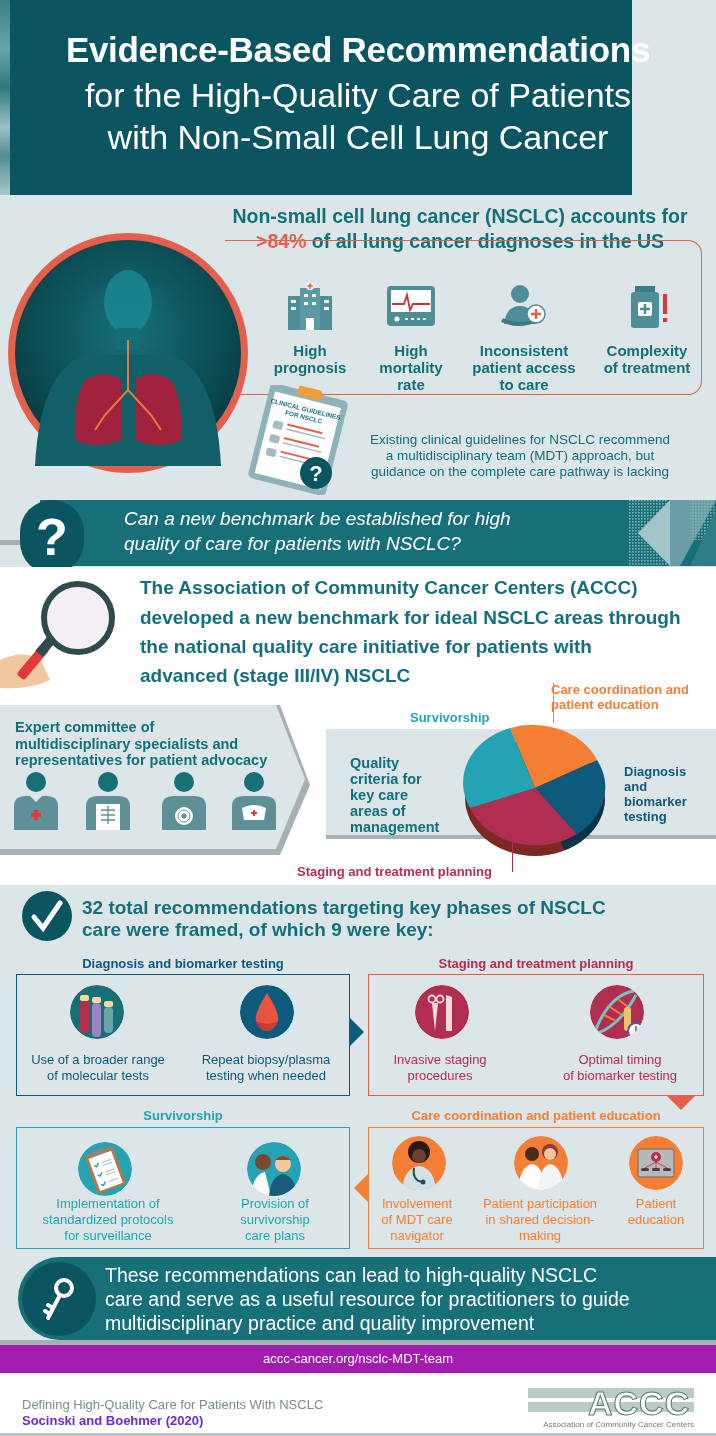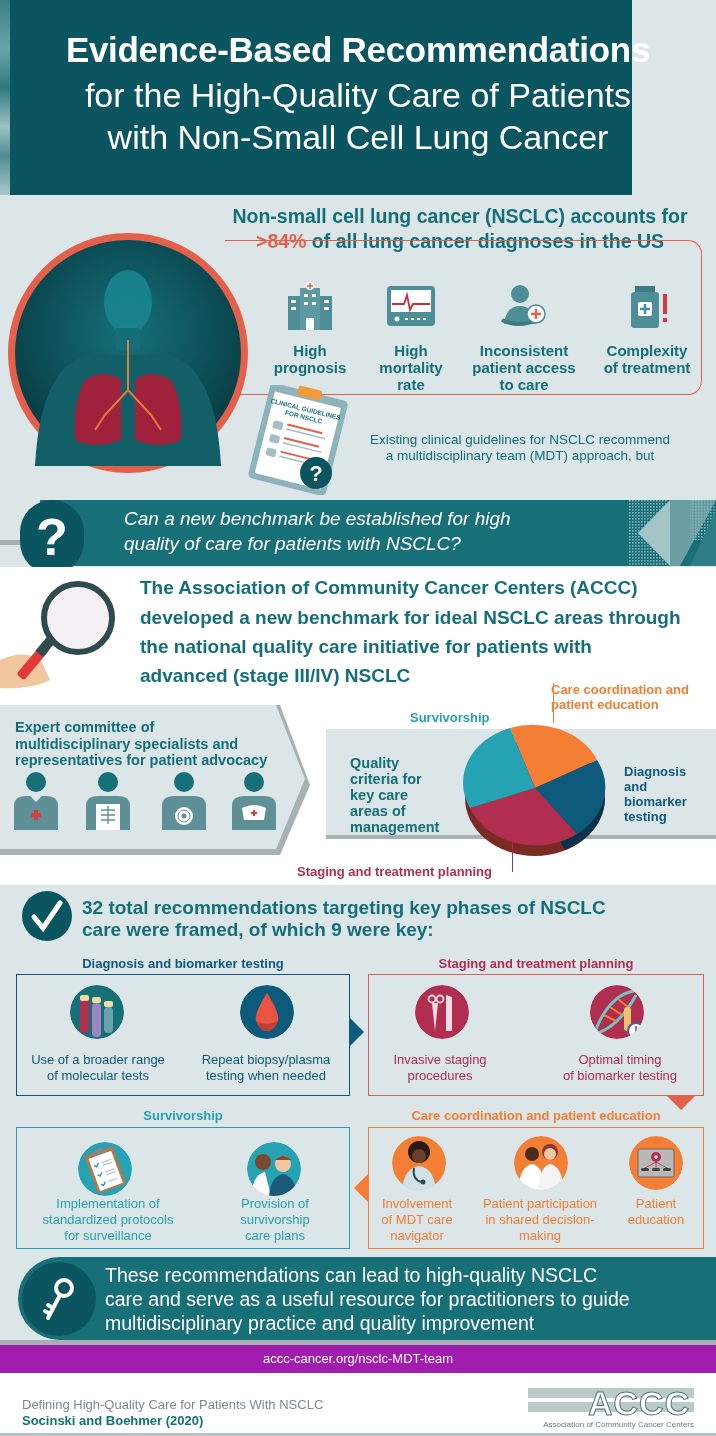--- a/index.html
+++ b/index.html
@@ -61,21 +61,21 @@
 
   
   .concl { left: 18px; top: 1257px; width: 698px; height: 83px; background: #176f78; border-radius: 42px 0 0 42px; }
   .concl-shadow { left: 0; top: 1340px; width: 716px; height: 5px; background: #a7b0b2; }
   .key-circle { left: 22px; top: 1262px; width: 74px; height: 74px; border-radius: 50%; background: #0b5560; }
   .concl-text { left: 105px; color: #fff; font-size: 19.5px; }
 
   .url-bar { left: 0; top: 1345px; width: 716px; height: 28px; background: #a21caf; color: #fff; text-align: center; font-size: 13px; line-height: 28px; }
   .footer { left: 0; top: 1373px; width: 716px; height: 63px; background: #fff; border-bottom: 3px solid #b8c1c3; }
   .foot1 { left: 22px; top: 1397px; color: #7a8a8e; font-size: 13px; }
-  .foot2 { left: 22px; top: 1413px; color: #0f766e; font-size: 13px; font-weight: bold; }
+  .foot2 { left: 22px; top: 1413px; color: #6d28d9; font-size: 13px; font-weight: bold; }
   .logo { left: 528px; top: 1388px; width: 166px; height: 42px; }
 </style>
 </head>
 <body>
 
 <div id="header" class="abs">
   <div class="abs deco"></div>
   <div class="abs t1">Evidence-Based Recommendations</div>
   <div class="abs t2">for the High-Quality Care of Patients</div>
   <div class="abs t3">with Non-Small Cell Lung Cancer</div>
@@ -185,20 +185,21 @@
     <rect x="30" y="70" width="10" height="8" rx="2" fill="#a8bcc4"></rect>
       <rect x="44" y="70" width="36" height="2" fill="#e4604a"></rect>
       <rect x="44" y="75" width="40" height="1.5" fill="#a8bcc4"></rect>
   </g>
   <circle cx="76" cy="88" r="16" fill="#0b5560"></circle>
   <text x="76" y="96" font-size="22" font-weight="bold" fill="#fff" text-anchor="middle" font-family="Liberation Sans, sans-serif">?</text>
 </svg>
 <div class="abs guideline-text">
   <div>Existing clinical guidelines for NSCLC recommend</div>
   <div>a multidisciplinary team (MDT) approach, but</div>
+  <div>guidance on the complete care pathway is lacking</div>
 </div>
 
 <div class="abs qband">
   <div class="abs shadow"></div>
   <div class="abs bar" style="height:66px;"></div>
   <svg class="abs pattern" style="height:66px;" viewBox="0 0 96 66">
     <defs>
         <pattern id="dots" width="3" height="3" patternUnits="userSpaceOnUse">
           <rect width="1.6" height="1.6" fill="#7fb0b5"></rect>
         </pattern>

